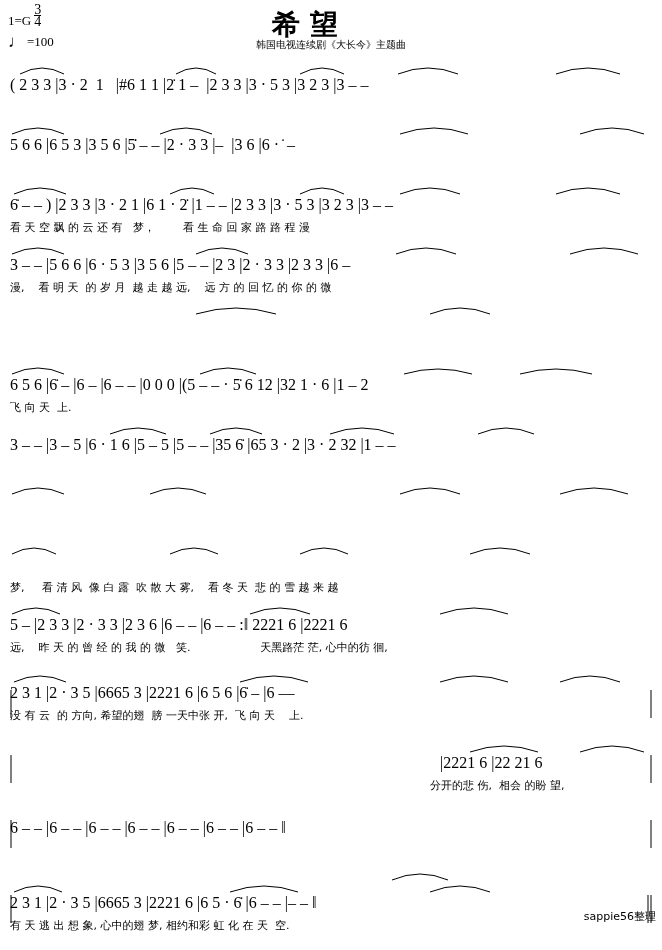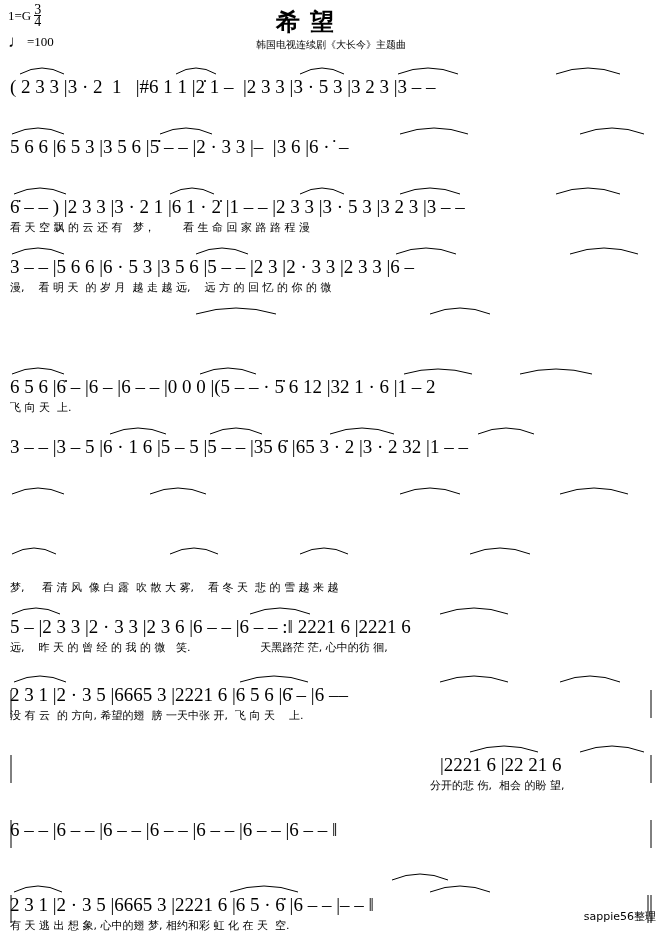--- a/index.html
+++ b/index.html
@@ -12,44 +12,44 @@
     overflow:hidden;
   }
   .sheet{position:relative;width:662px;height:950px;}
 
   
   .key-block{
     position:absolute;left:8px;top:4px;
     font-family:"Liberation Serif", serif;
     font-size:13px;line-height:1.1;
   }
-  .key-line{display:flex;align-items:center;}
+  .key-line{display:flex;align-items:flex-end;}
   .frac{display:inline-block;text-align:center;vertical-align:middle;margin-left:3px;}
   .frac .num{display:block;font-size:14px;line-height:11px;}
   .frac .den{display:block;font-size:14px;line-height:12px;border-top:1px solid #000;padding-top:0;}
   .tempo{margin-top:5px;font-size:13px;display:flex;align-items:center;}
   .tempo .note{font-size:17px;margin-right:2px;}
 
   .title{
     position:absolute;top:6px;left:0;width:620px;text-align:center;
     font-family:"DejaVu Sans", sans-serif;
-    font-size:24px;font-weight:bold;letter-spacing:10px;
+    font-size:28px;font-weight:bold;letter-spacing:10px;
   }
   .subtitle{
     position:absolute;top:38px;left:0;width:662px;text-align:center;
     font-family:"DejaVu Sans", sans-serif;
     font-size:10px;letter-spacing:0px;
   }
 
   
   .row{position:absolute;left:0;width:662px;height:56px;}
   .notes{
     position:absolute;left:10px;top:14px;width:644px;height:26px;
     font-family:"Liberation Serif", serif;
-    font-size:19px;
+    font-size:16px;
     letter-spacing:0px;
     white-space:pre;
   }
   .lyrics{
     position:absolute;left:10px;top:38px;width:644px;height:18px;
     font-family:"DejaVu Sans", sans-serif;
     font-size:11px;
     white-space:pre;
   }
   .credit{

